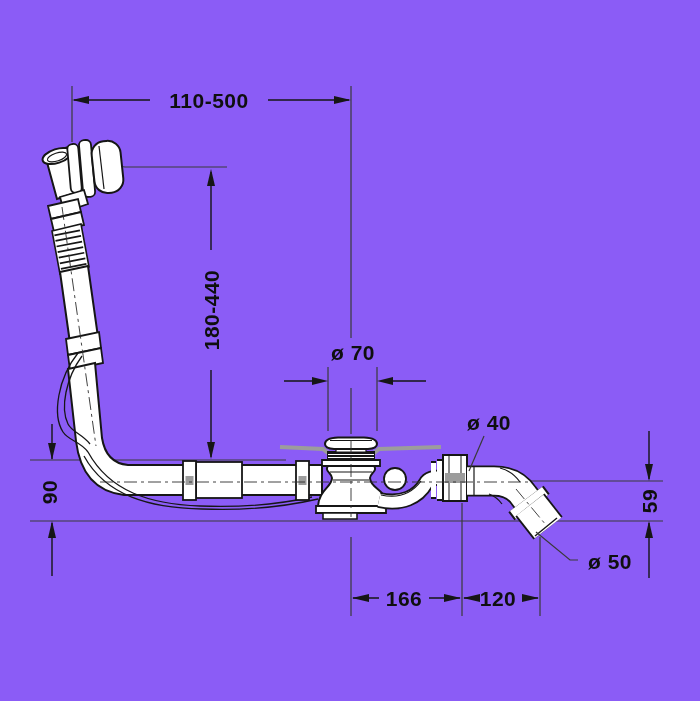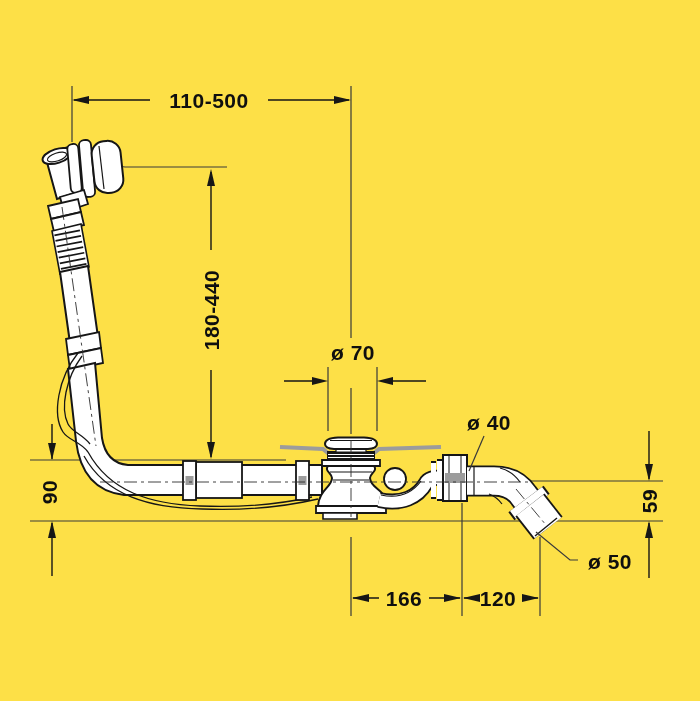--- a/index.html
+++ b/index.html
@@ -1,16 +1,16 @@
 <!DOCTYPE html>
 <html><head>
 <meta charset="utf-8">
 <style>
   html,body{margin:0;padding:0;background:#ffffff;}
-  .stage{width:700px;height:701px;position:relative;background:#fde047;overflow:hidden;}
+  .stage{width:700px;height:701px;position:relative;background:#8b5cf6;overflow:hidden;}
   svg{display:block;}
   text{font-family:"Liberation Sans","DejaVu Sans",sans-serif;font-weight:bold;fill:#0f0f0f;}
   .dimtxt{font-size:21px;letter-spacing:0.5px;}
 </style>
 </head>
 <body>
 
 <div class="stage">
 <svg width="700" height="701" viewBox="0 0 700 701">
 

